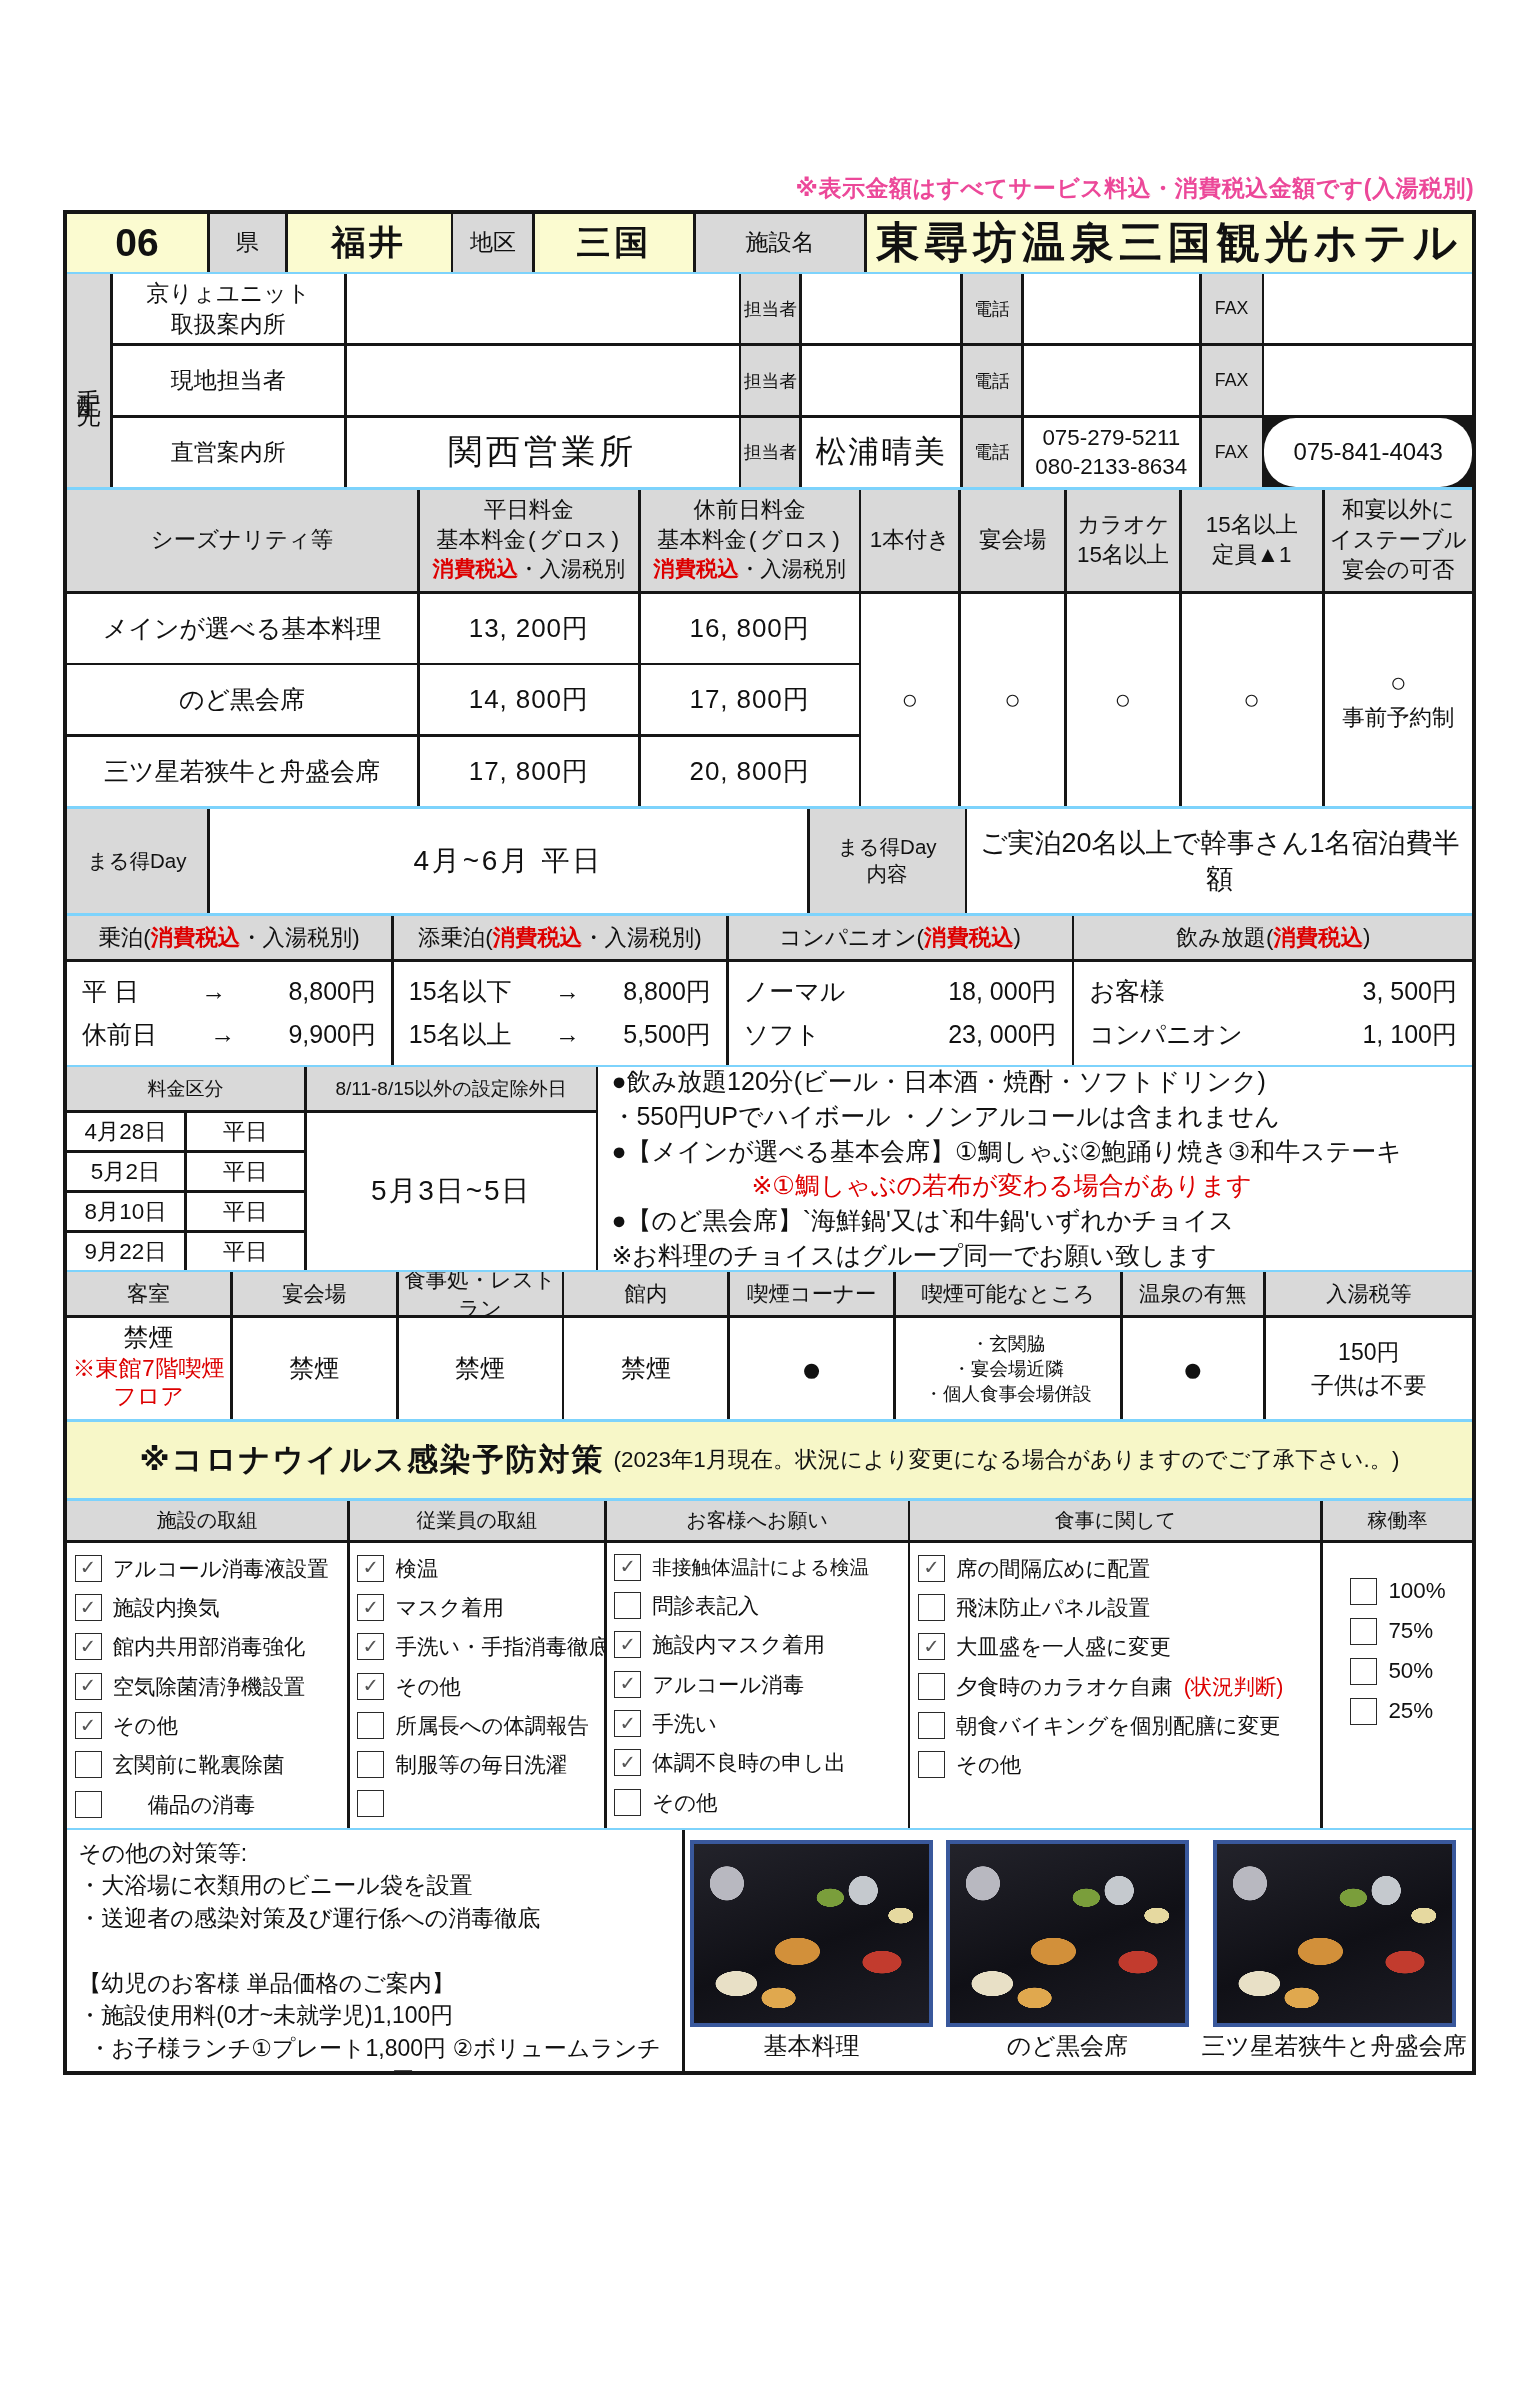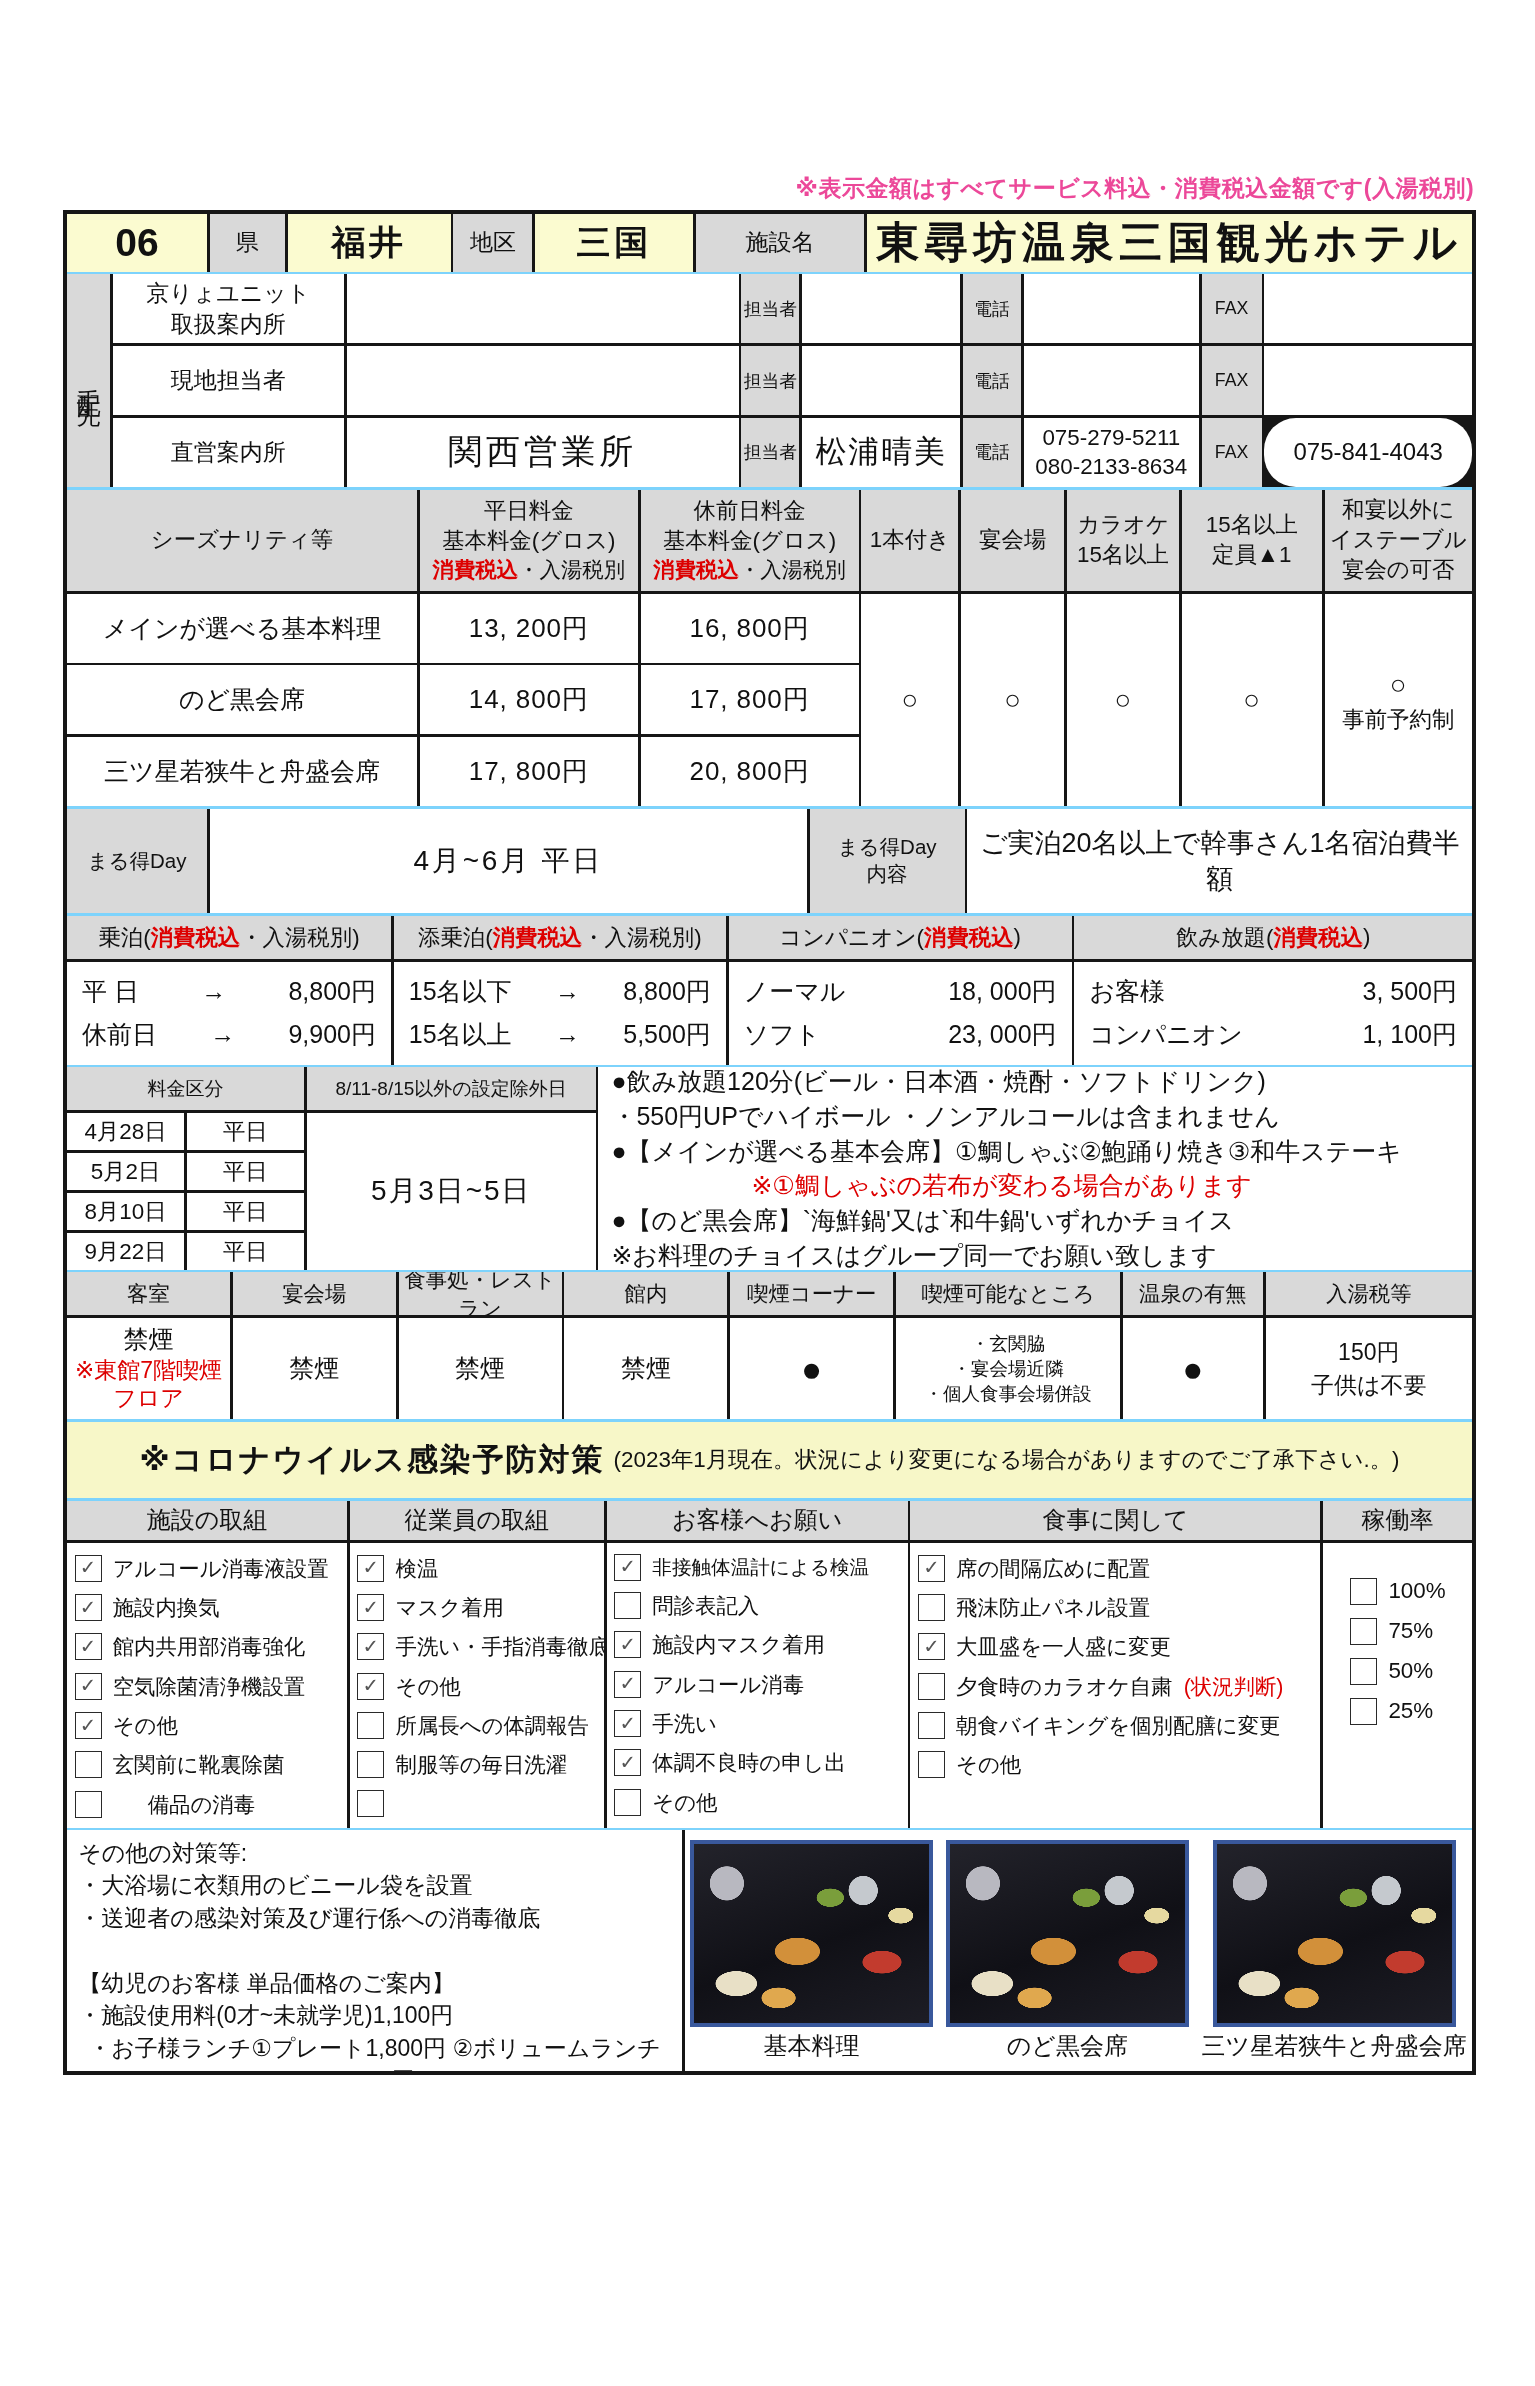--- a/index.html
+++ b/index.html
@@ -7,21 +7,21 @@
        font-family:"Liberation Sans","DejaVu Sans",sans-serif;color:#111;}
   .wrap{position:absolute;left:63px;top:173px;width:1413px;}
   .top-note{text-align:right;font-size:23px;font-weight:bold;letter-spacing:0.5px;
             margin:0 1.9px 5.6px 0;color:#ec4899;}
   .sheet{border:4.7px solid #161616;background:#7dd3fc;display:flex;flex-direction:column;gap:2.8px;}
   .grid{display:grid;gap:2.8px;background:#161616;width:100%;}
   .c{background:#ffffff;display:flex;align-items:center;justify-content:center;
      text-align:center;overflow:hidden;}
   .gray{background:#d9d9d9;}
   .yellow{background:#fbfbd0;}
-  .col{flex-direction:column;}
+  .col{flex-direction:column;font-family:Liberation Mono, monospace;}
   .pre{white-space:pre-line;}
   .red{color:#dd0000;}
   .b{font-weight:bold;}
 
   
   .s1{grid-template-columns:140px 75px 163px 79px 158px 168px 1fr;grid-auto-rows:58px;}
   .s1 .num{font-size:39px;font-weight:bold;}
   .s1 .small-label{font-size:23px;}
   .s1 .val{font-size:34px;font-weight:bold;letter-spacing:3.7px;}
   .s1 .title{font-size:43px;font-weight:bold;letter-spacing:5.6px;}
@@ -70,21 +70,21 @@
   .s7 .note2{font-size:23px;line-height:1.25;}
   .s7 .dot{font-size:35px;}
   .s7 .places{font-size:18.6px;line-height:1.35;}
   .s7 .taxv{font-size:23px;line-height:1.4;}
 
   .s8{background:#f7f7c8;height:76px;display:flex;align-items:center;justify-content:center;gap:9.3px;}
   .s8 .t{font-size:31px;font-weight:bold;letter-spacing:1.9px;}
   .s8 .n{font-size:22.4px;}
 
   .s9{grid-template-columns:280px 254px 301px 410px 1fr;grid-template-rows:39px 285px;}
-  .s9 .hc{font-size:24px;}
+  .s9 .hc{font-size:20px;}
   .list{flex-direction:column;align-items:flex-start;justify-content:flex-start;
         padding:11.2px 7.5px;gap:10.3px;}
   .item{display:flex;align-items:center;gap:11.2px;}
   .cb{width:25px;height:25px;border:1.9px solid #2a2a2a;background:#fff;flex:0 0 auto;
       display:flex;align-items:center;justify-content:center;}
   .cm{font-size:19.6px;color:#555;line-height:1;}
   .cl{font-size:21.4px;white-space:nowrap;}
   .occ{padding-top:35px;padding-left:27px;gap:13px;}
   .occ .cl{font-size:22.4px;}
 

